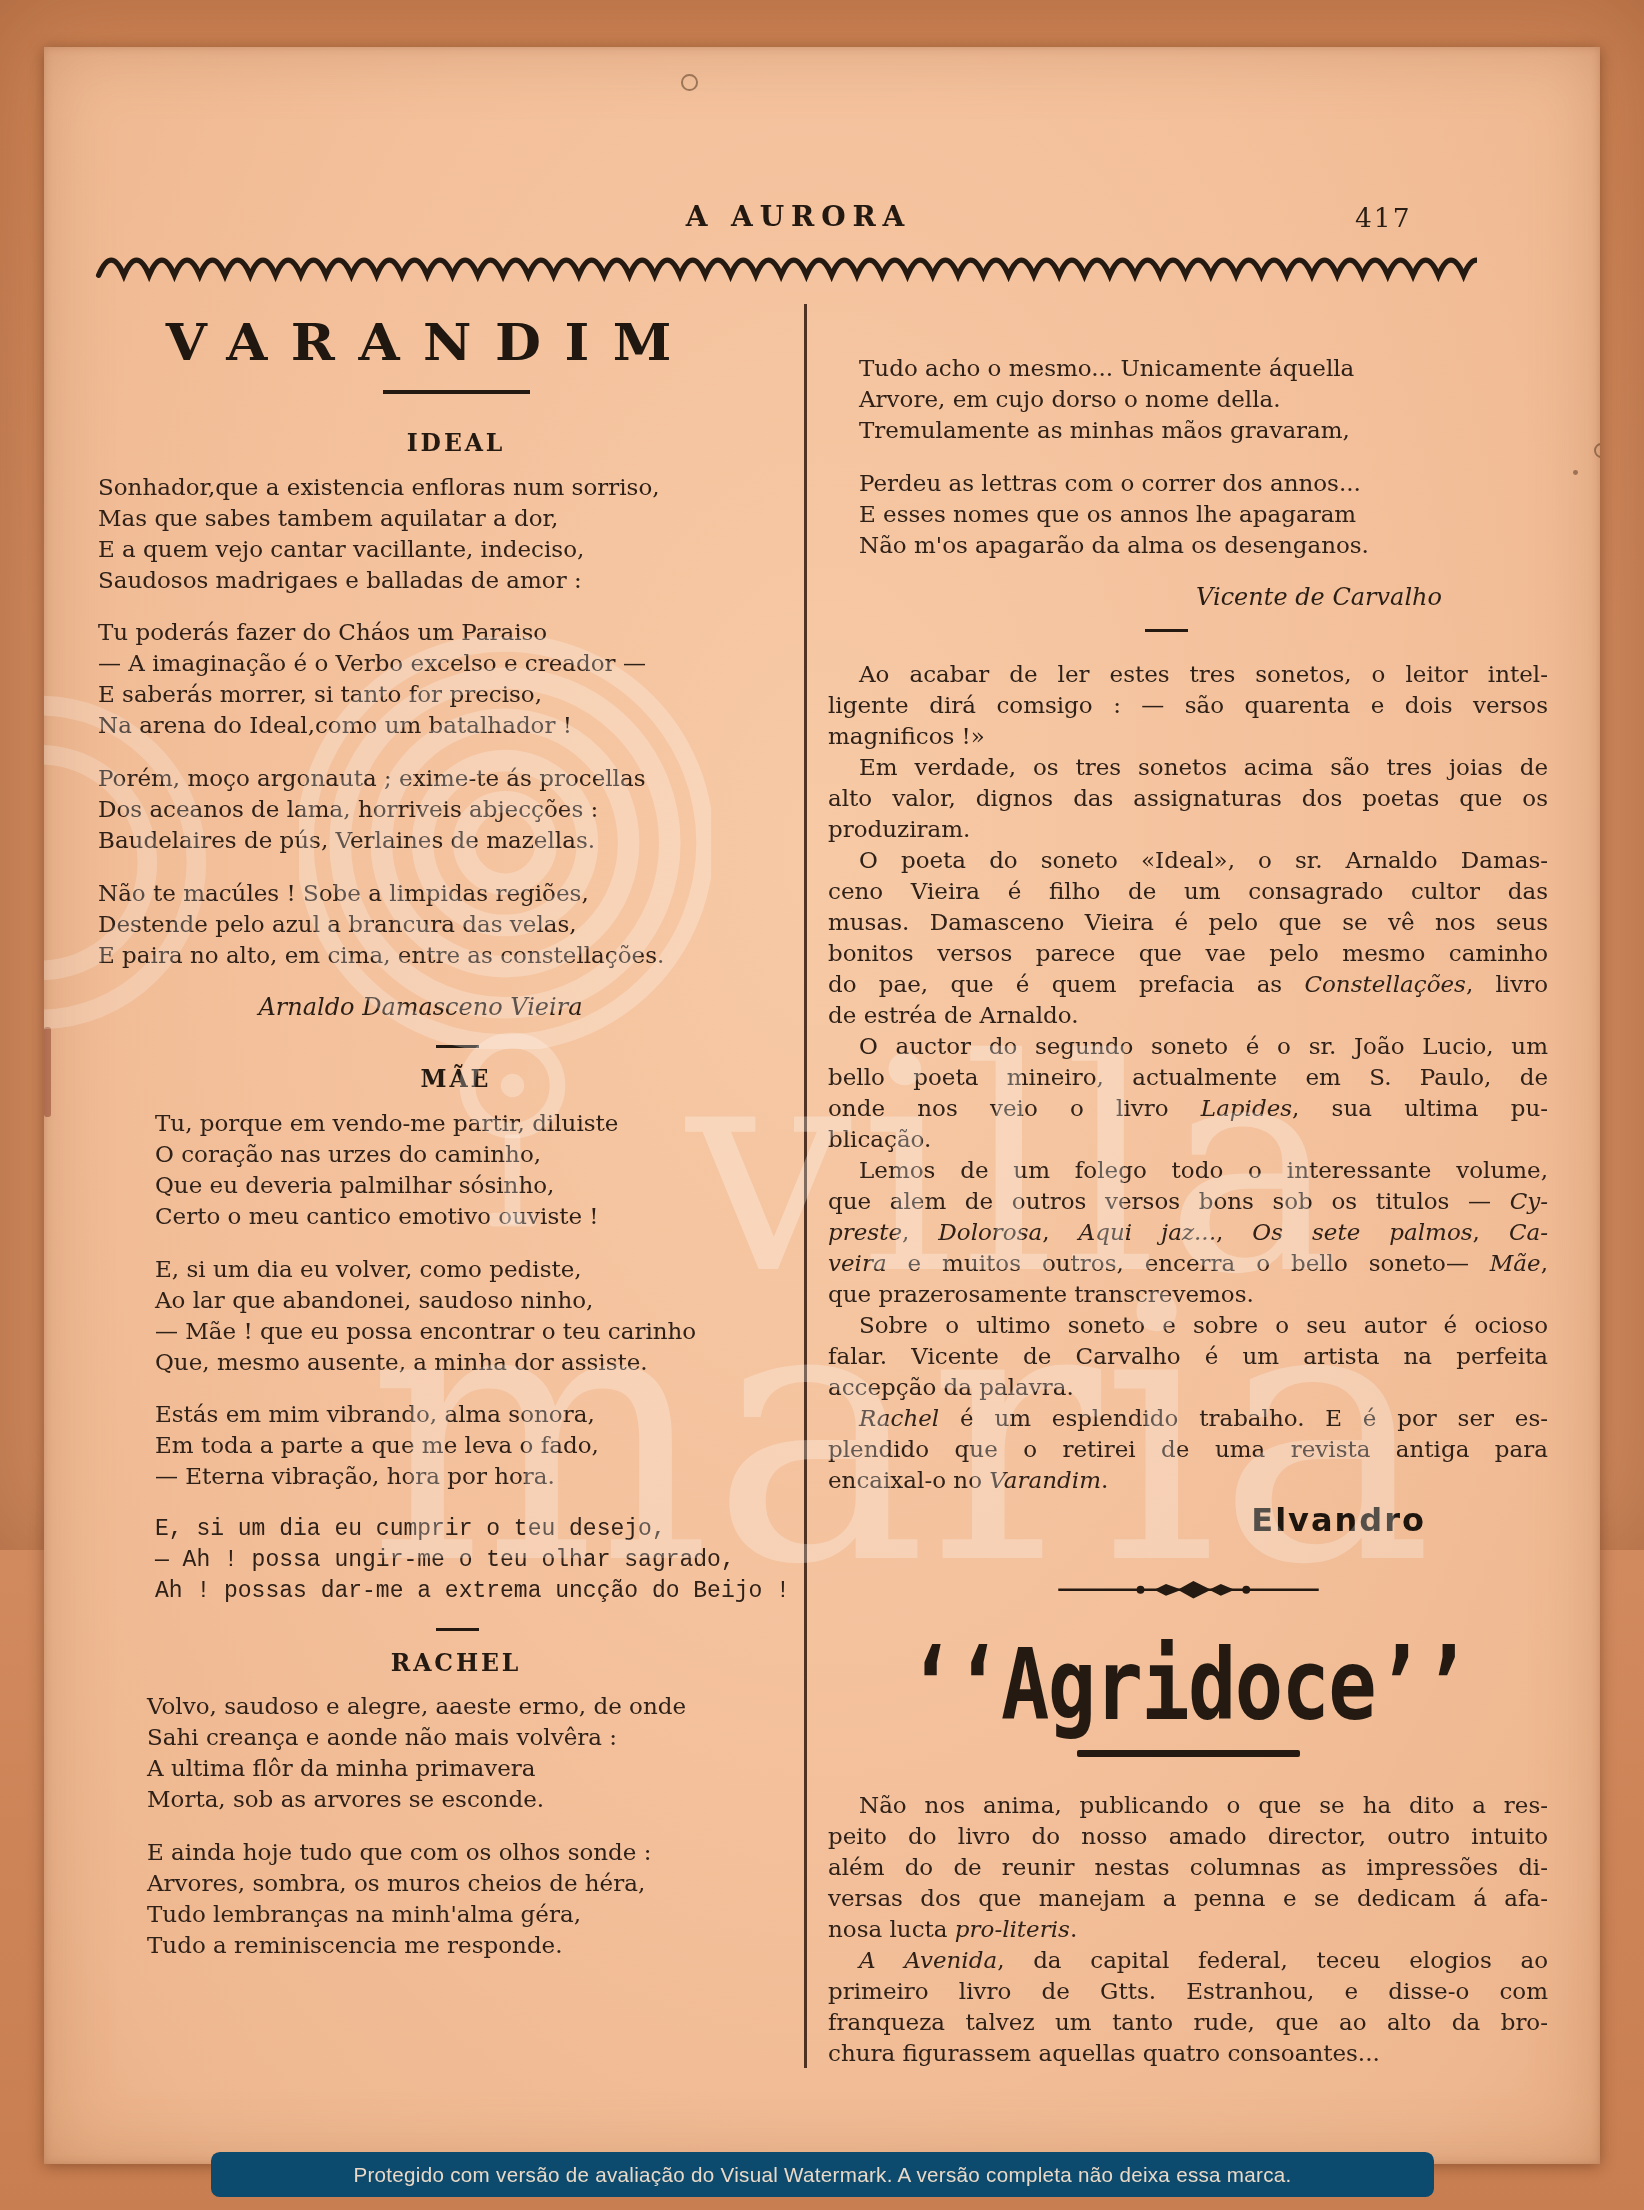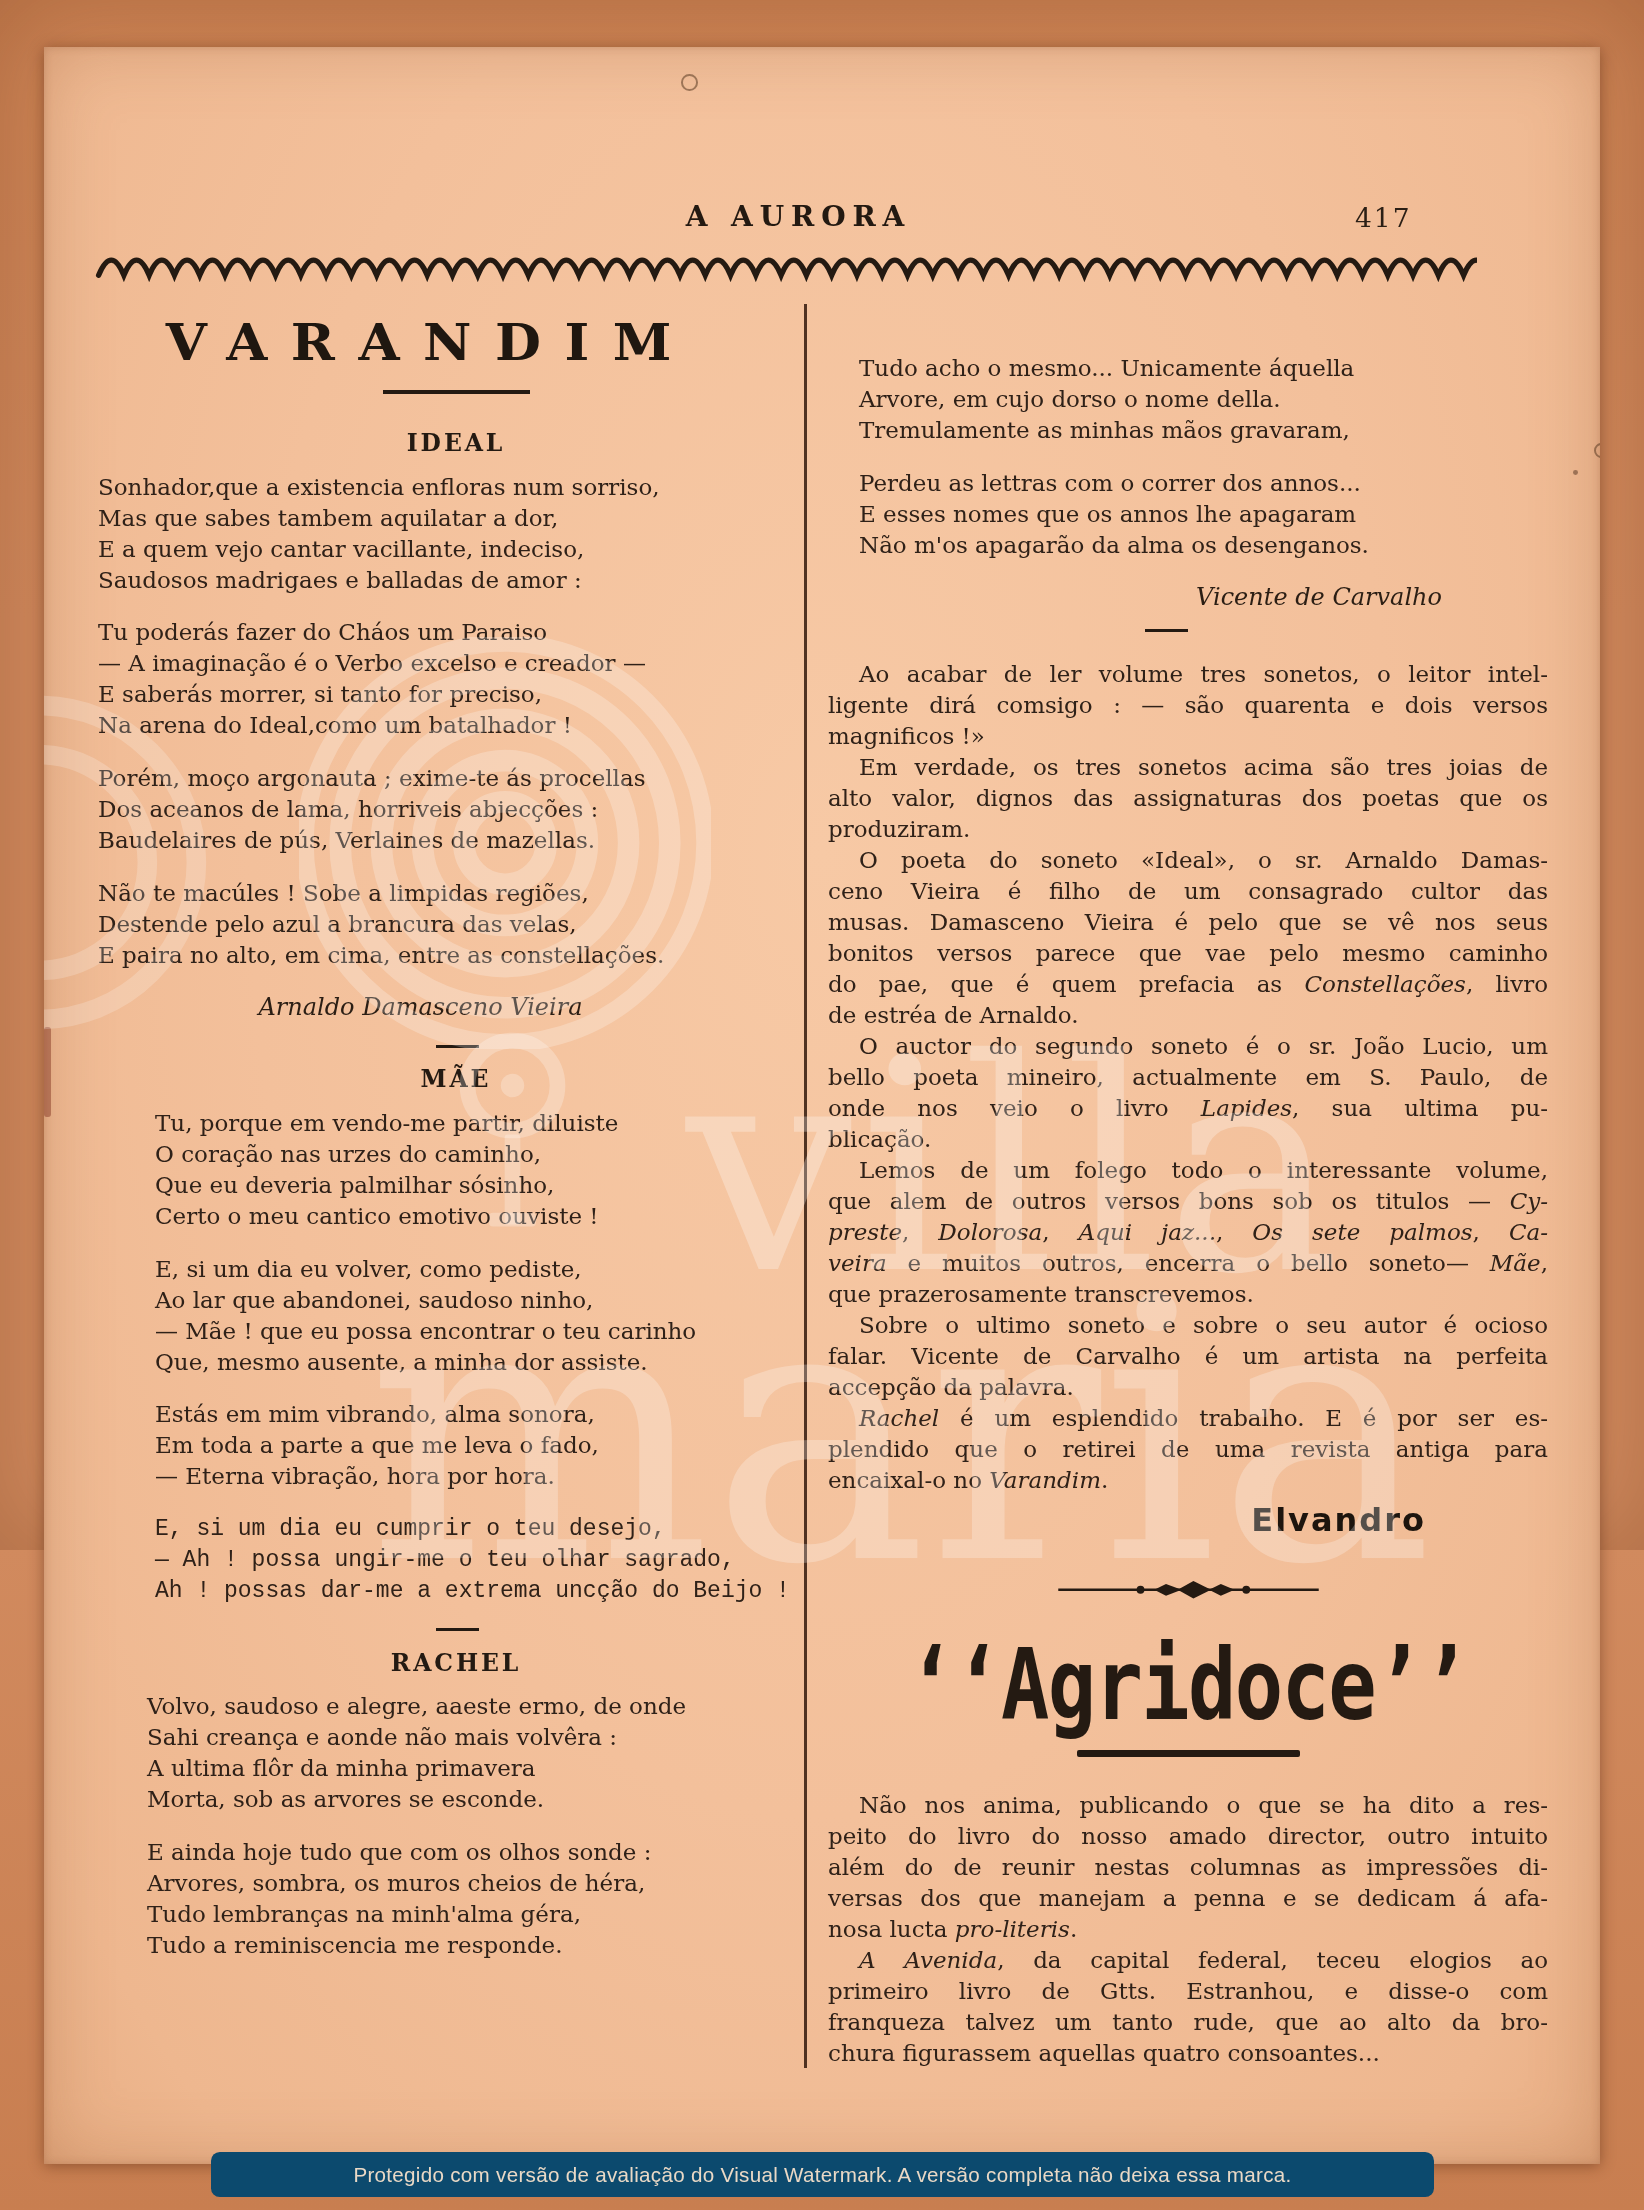--- a/index.html
+++ b/index.html
@@ -158,21 +158,21 @@
           </div>
           <div class="stanza" style="padding-left: 31px;">
             <div class="pline">Perdeu as lettras com o correr dos annos...</div>
             <div class="pline">E esses nomes que os annos lhe apagaram</div>
             <div class="pline">Não m'os apagarão da alma os desenganos.</div>
           </div>
           <div class="author a-right-r">Vicente de Carvalho</div>
         </div>
       <div class="dash dash-r"></div>
       <div id="essay">
-          <div class="ln jl ind">Ao acabar de ler volume tres sonetos, o leitor intel-</div>
+          <div class="ln jl ind">Ao acabar de ler estes tres sonetos, o leitor intel-</div>
           <div class="ln jl">ligente dirá comsigo : — são quarenta e dois versos</div>
           <div class="ln">magnificos !»</div>
           <div class="ln jl ind">Em verdade, os tres sonetos acima são tres joias de</div>
           <div class="ln jl">alto valor, dignos das assignaturas dos poetas que os</div>
           <div class="ln">produziram.</div>
           <div class="ln jl ind">O poeta do soneto «Ideal», o sr. Arnaldo Damas-</div>
           <div class="ln jl">ceno Vieira é filho de um consagrado cultor das</div>
           <div class="ln jl">musas. Damasceno Vieira é pelo que se vê nos seus</div>
           <div class="ln jl">bonitos versos parece que vae pelo mesmo caminho</div>
           <div class="ln jl">do pae, que é quem prefacia as <i>Constellações</i>, livro</div>

